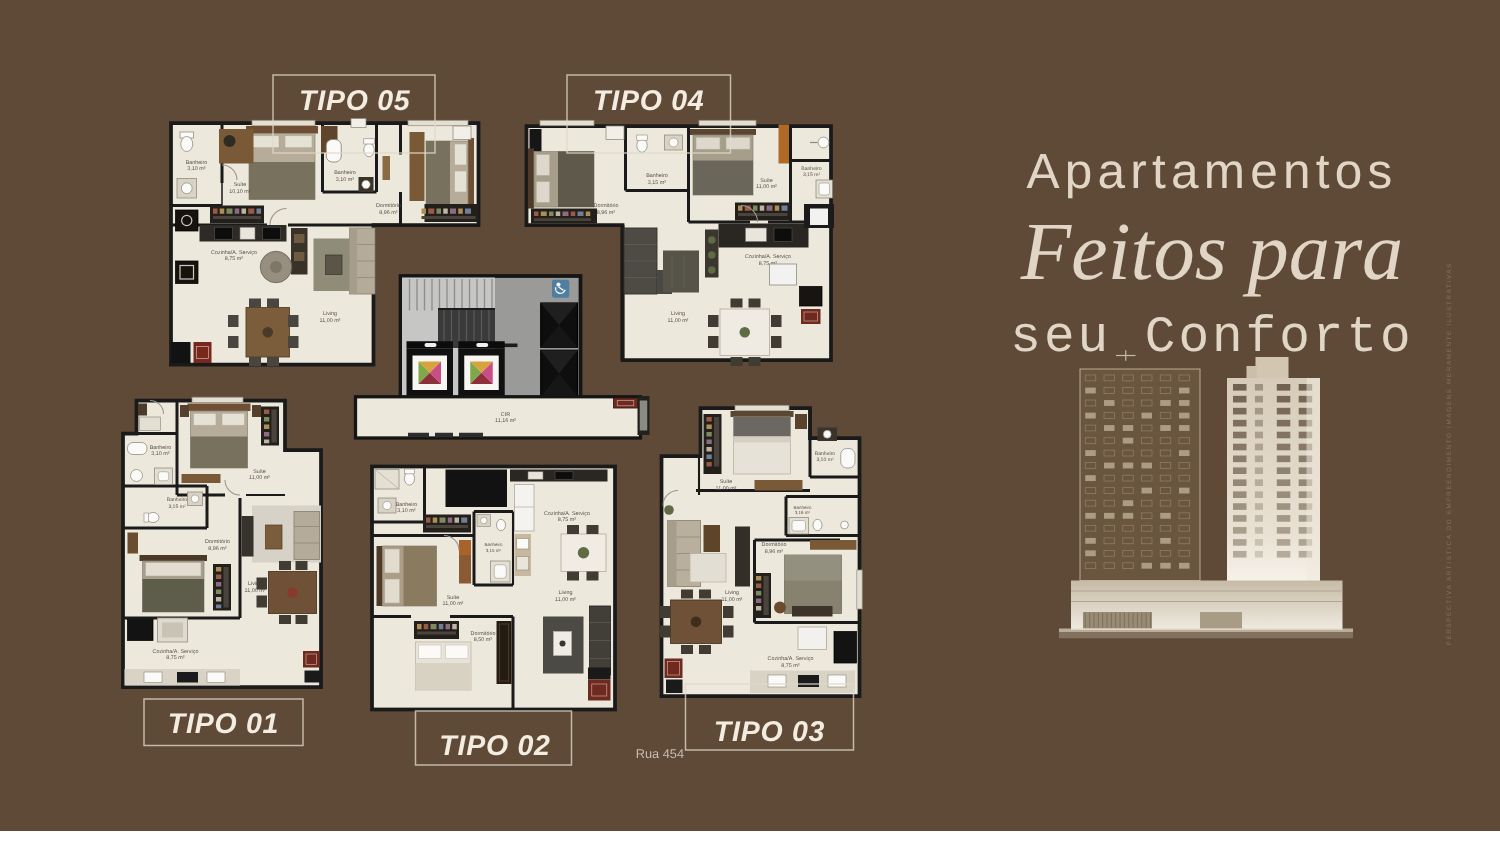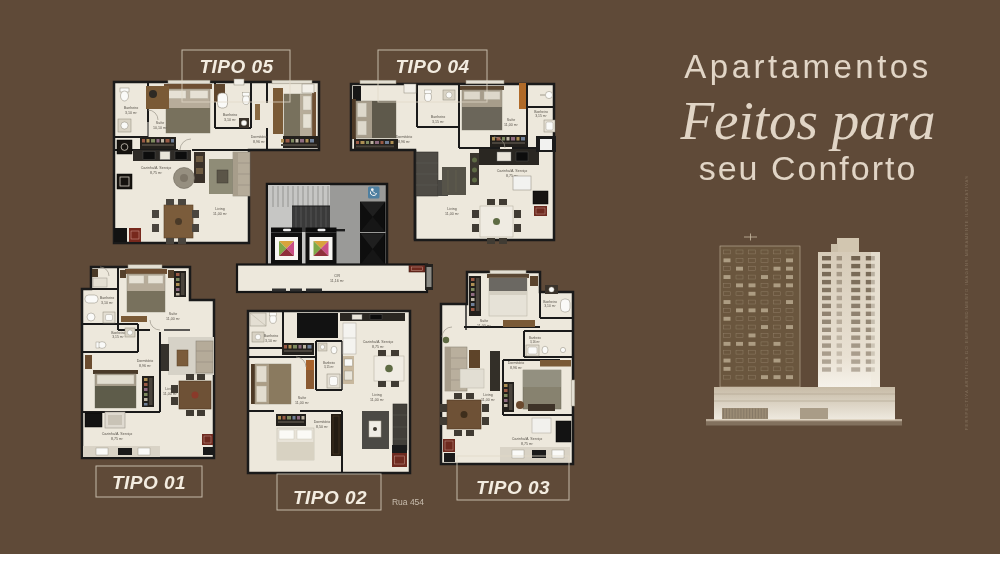--- a/index.html
+++ b/index.html
@@ -1,20 +1,20 @@
 <!DOCTYPE html>
 <html><head>
 <meta charset="utf-8">
 <style>
   html,body{margin:0;padding:0;}
   #canvas{position:relative;width:1000px;height:554px;background:#5F4A38;overflow:hidden;
     font-family:"Liberation Sans",sans-serif;}
   .abs{position:absolute;}
   svg{display:block;}
-  .bigtxt{color:rgba(235,224,209,0.93);text-align:center;}
+  .bigtxt{color:rgba(235,224,209,0.93);text-align:center;margin-top:47px;}
 </style>
 </head>
 <body>
 <div id="canvas">
 
 <svg class="abs" style="left:0;top:0" width="1000" height="562" viewBox="0 0 1000 562">
 <defs>
 <linearGradient id="towerg" x1="0" y1="0" x2="0" y2="1">
   <stop offset="0" stop-color="#D6CBB8"></stop>
           <stop offset="0.75" stop-color="#E9E1D3"></stop>
@@ -1206,20 +1206,20 @@
 <rect x="457" y="456" width="112" height="44" fill="none" stroke="#E2D8C8" stroke-width="1" opacity="0.78"></rect>
 <text x="513" y="494" font-size="19" font-weight="bold" font-style="italic" fill="#F3ECE0" text-anchor="middle" letter-spacing="0.5">TIPO 03</text>
 </g>
 
 </svg>
 
 <div class="abs bigtxt" style="left:660px;top:48px;width:296px;font-size:33px;letter-spacing:3.5px;">Apartamentos</div>
 
 <div class="abs bigtxt" style="left:660px;top:89px;width:296px;font-size:55px;font-family:'Liberation Serif',serif;font-style:italic;">Feitos para</div>
 
-<div class="abs bigtxt" style="left:660px;top:149px;width:296px;font-size:34px;letter-spacing:2px;">seu Conforto</div>
+<div class="abs bigtxt" style="left:660px;top:160px;width:296px;font-size:34px;letter-spacing:2px;font-family:Liberation Mono, monospace;">seu Conforto</div>
 
 
 
 <div class="abs" style="left:836px;top:300px;width:260px;font-size:4.2px;letter-spacing:1.1px;color:#83705C;transform:rotate(-90deg);transform-origin:center;text-align:center;white-space:nowrap;">PERSPECTIVA ARTISTICA DO EMPREENDIMENTO IMAGENS MERAMENTE ILUSTRATIVAS</div>
 
-<div class="abs" style="left:380px;top:497px;width:56px;font-size:8.5px;color:#C9BEAF;text-align:center;">Rua 454</div>
+<div class="abs" style="left:400px;top:497px;width:56px;font-size:8.5px;color:#C9BEAF;text-align:right;">Rua 454</div>
 </div>
 
 </body></html>

